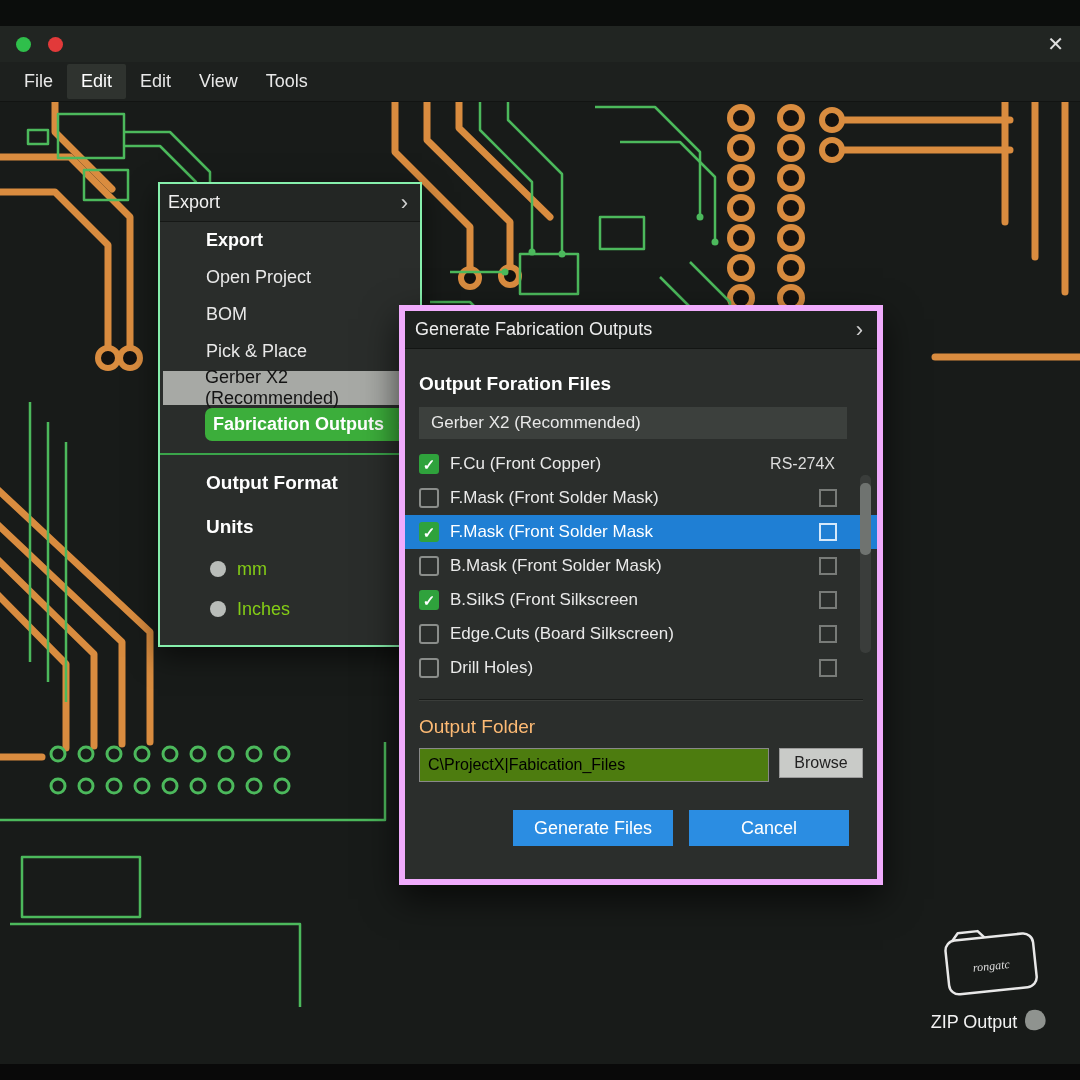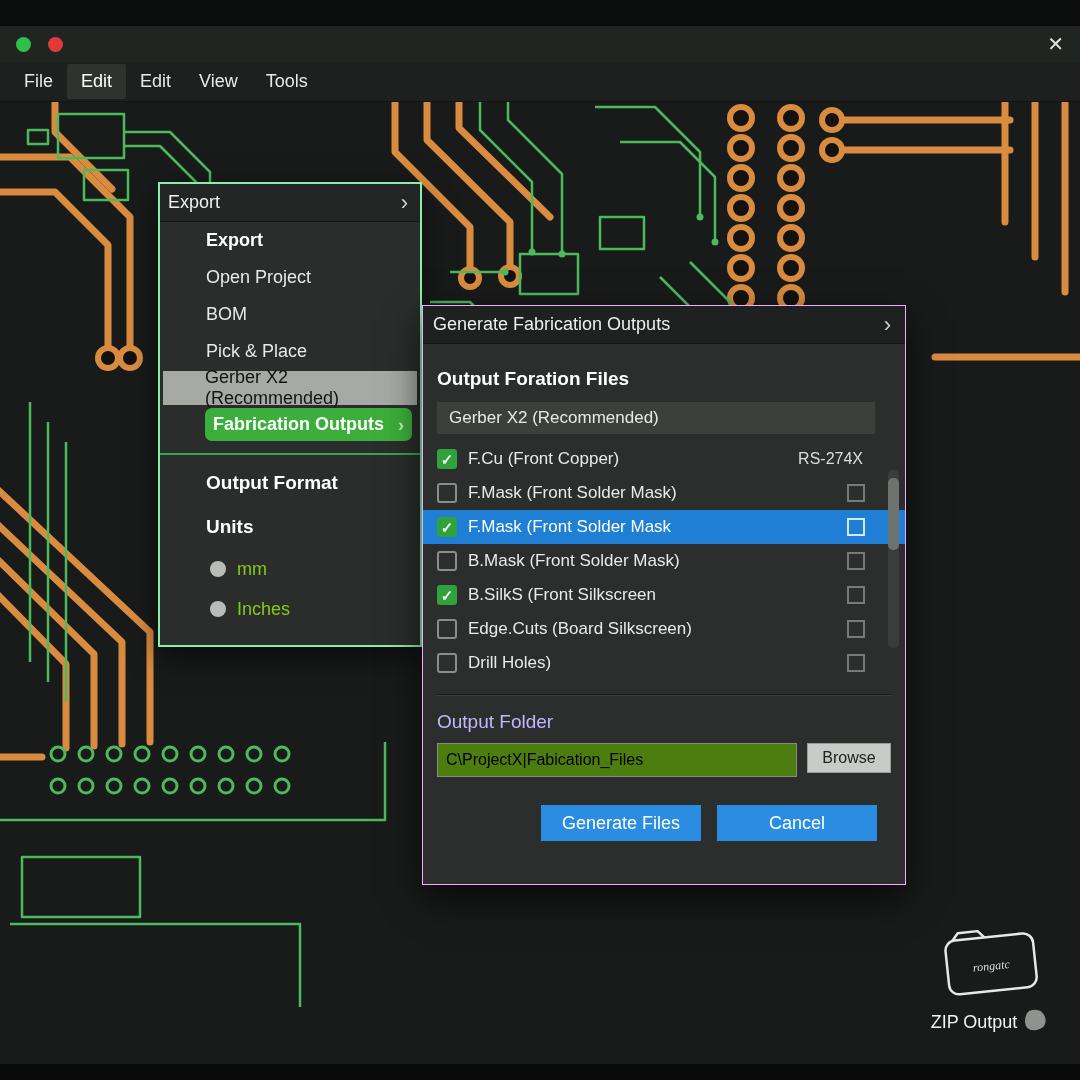--- a/index.html
+++ b/index.html
@@ -35,22 +35,22 @@
   .cm-item.gray-hl { background:#a7a9a5; color:#141414; padding-left:42px; margin:1px 3px; height:34px; }
   .cm-item.green-hl { background:#3cae3b; color:#fff; font-weight:bold; margin:3px 8px 3px 45px; padding-left:8px;
                       height:33px; display:flex; justify-content:space-between; padding-right:8px;border-radius:7px; }
   .green-hl .cm-chevron { color:#bdf0b6; font-size:18px; }
   .cm-divider { height:2px; background:#3aa44a; margin:12px 0 6px; }
   .cm-section { height:44px; display:flex; align-items:center; padding-left:46px; color:#fff; font-size:19px; font-weight:bold; }
   .cm-radio-row { height:40px; display:flex; align-items:center; padding-left:50px; gap:11px; color:#84cc16; font-size:18px; }
   .radio-dot { width:16px; height:16px; border-radius:50%; background:#b9bdb9; }
 
   
-  .dialog { position:absolute; left:422px; top:305px; width:484px; height:580px; background:#2b2e2c;
-            border:1px solid #f0abfc; box-shadow:0 14px 34px rgba(0,0,0,.65); z-index:6; }
+  .dialog { position:absolute; left:399px; top:305px; width:484px; height:580px; background:#2b2e2c;
+            border:6px solid #f0abfc; box-shadow:0 14px 34px rgba(0,0,0,.65); z-index:6; }
   .dlg-header { height:38px; background:#1e211f; border-bottom:1px solid #131513; display:flex; align-items:center;
                 justify-content:space-between; padding:0 14px 0 10px; color:#eeeeee; font-size:18px; }
   .dlg-section-title { margin:24px 16px 12px 14px; color:#fff; font-size:19px; font-weight:bold; }
   .format-bar { margin:0 30px 0 14px; height:32px; background:#3c403d; color:#e8e8e8; font-size:17px;
                 display:flex; align-items:center; padding:0 12px; }
   .layer-list { position:relative; margin-top:8px; }
   .layer-row { height:34px; display:flex; align-items:center; padding:0 16px 0 14px; gap:11px; }
   .layer-row.selected { background:#1f7fd4; }
   .cb { width:20px; height:20px; border:2px solid #8a8d8a; border-radius:3px; display:flex; align-items:center;
         justify-content:center; flex:0 0 auto; }
@@ -58,21 +58,21 @@
   .tick { display:none; color:#fff; font-size:15px; font-weight:bold; line-height:1; }
   .layer-row.checked .tick { display:block; }
   .row-label { flex:1; color:#e9e9e9; font-size:17px; white-space:nowrap; }
   .layer-row.selected .row-label { color:#fff; }
   .right-text { color:#dddddd; font-size:16px; margin-right:26px; }
   .cb-right { width:18px; height:18px; border:2px solid #787b78; margin-right:24px; flex:0 0 auto; }
   .layer-row.selected .cb-right { border-color:#d4e8fa; }
   .scrollbar-track { position:absolute; right:6px; top:28px; width:11px; height:178px; background:#3a3d3b; border-radius:5px; }
   .scrollbar-thumb { position:absolute; left:0; top:8px; width:11px; height:72px; background:#6f7370; border-radius:5px; }
   .dlg-divider { height:1px; background:#191b19; margin:14px 14px 0; box-shadow:0 1px 0 #3a3d3a; }
-  .folder-label { margin:16px 14px 10px; color:#c4b5fd; font-size:19px; }
+  .folder-label { margin:16px 14px 10px; color:#fdba74; font-size:19px; }
   .folder-row { display:flex; gap:10px; margin:0 14px; }
   .folder-input { flex:1; height:30px; background:#4d7c0f; color:#000; border:1px solid #888; font-size:16px;
                   padding:16px 8px; font-family:"Liberation Sans", sans-serif; }
   .browse-btn { width:84px; height:30px; background:#c9cbc8; color:#222; border:1px solid #9a9a9a; font-size:16px;
                 font-family:"Liberation Sans", sans-serif; }
   .btn-row { display:flex; justify-content:flex-end; gap:16px; margin:28px 28px 0 0; }
   .blue-btn { width:160px; height:36px; background:#2b8de2; color:#fff; border:none; font-size:18px;
               font-family:"Liberation Sans", sans-serif; }
 
   

